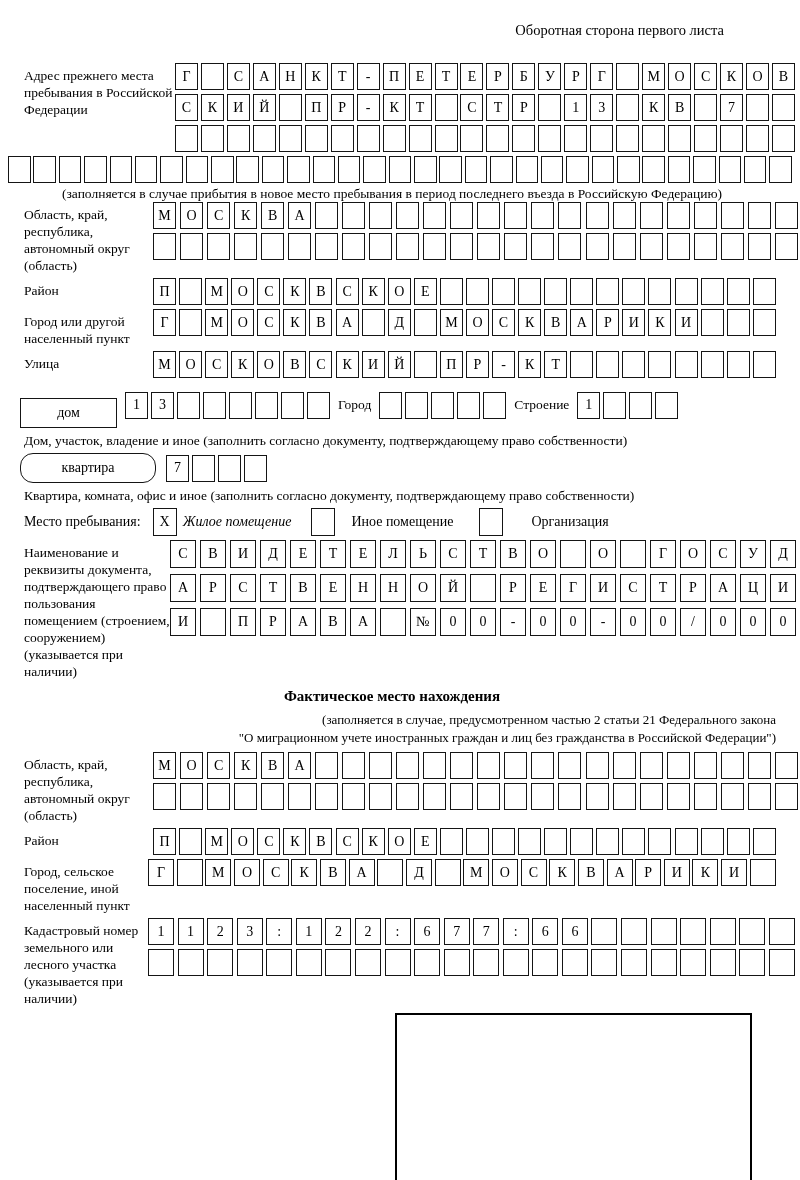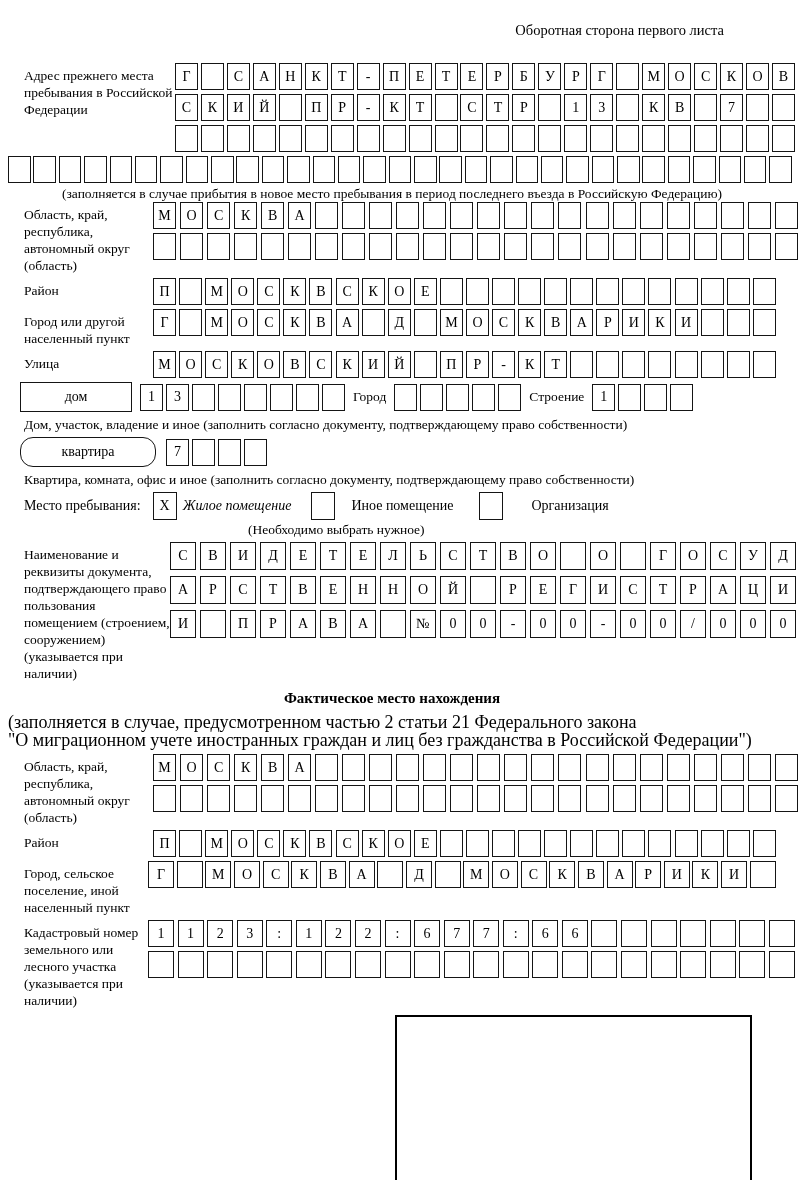--- a/index.html
+++ b/index.html
@@ -24,30 +24,30 @@
   .w-s2{width:645px;}
   .w-doc{width:626px;}
   .w-doc .cell{width:26px;height:28px;}
   .w-fact{width:647px;}
   .w-fact .cell{width:26px;}
   .center-note{font-size:13.5px;text-align:center;line-height:17px;margin:2px 0 0 0;}
   .sec-title{font-size:15.5px;font-weight:bold;text-align:center;margin:6px 0 8px 0;letter-spacing:.2px;}
   .inline-row{display:flex;align-items:center;margin:2px 0 4px 12px;font-size:13.5px;}
   .named-box{box-sizing:border-box;border:1.8px solid #151515;height:30px;display:flex;
              align-items:center;justify-content:center;font-size:14px;background:#fff;}
-  .box-dom{width:112px;margin-right:8px;}
+  .box-dom{width:97px;margin-right:8px;margin-top:16px;}
   .box-kv{width:136px;margin-right:10px;border-radius:13px;}
   .inline-label{margin:0 8px;white-space:nowrap;}
   .small-note{font-size:13.5px;margin:0 0 4px 16px;line-height:17px;}
   .chk-row{display:flex;align-items:center;font-size:14px;margin:4px 0 0 16px;}
   .checkbox{box-sizing:border-box;width:24px;height:28px;border:1.8px solid #151515;
             display:flex;align-items:center;justify-content:center;font-size:14px;background:#fff;}
   .chk-note{font-size:13.5px;margin:2px 0 4px 240px;}
   .fact-title{font-size:15px;font-weight:bold;text-align:center;margin:8px 0 6px 0;}
-  .fact-note{font-size:18px;text-align:left;line-height:18px;}
+  .fact-note{font-size:13px;text-align:right;line-height:18px;}
   .stamp-box{box-sizing:border-box;margin:6px 0 0 387px;width:357px;height:176px;border:2px solid #000;background:#fff;}
 </style>
 </head>
 <body>
 
 <div class="page">
 
   <div class="hdr-note">Оборотная сторона первого листа</div>
 
   <div class="field">
@@ -360,21 +360,20 @@
 
   <div class="chk-row">
     <span>Место пребывания:</span>
     <span class="checkbox" style="margin-left:12px;">X</span>
     <span style="margin-left:6px;font-style:italic;">Жилое помещение</span>
     <span class="checkbox" style="margin-left:20px;"></span>
     <span style="margin-left:16px;">Иное помещение</span>
     <span class="checkbox" style="margin-left:26px;"></span>
     <span style="margin-left:28px;">Организация</span>
   </div>
-  <div class="chk-note">(Необходимо выбрать нужное)</div>
 
   <div class="field" style="margin-top:4px;">
     <div class="flabel lw-doc">Наименование и реквизиты документа, подтверждающего право пользования помещением (строением, сооружением) (указывается при наличии)</div>
     <div class="cellcol" style="gap:6px;">
       <div class="cellrow w-doc">
           <span class="cell">С</span>
           <span class="cell">В</span>
           <span class="cell">И</span>
           <span class="cell">Д</span>
           <span class="cell">Е</span>

